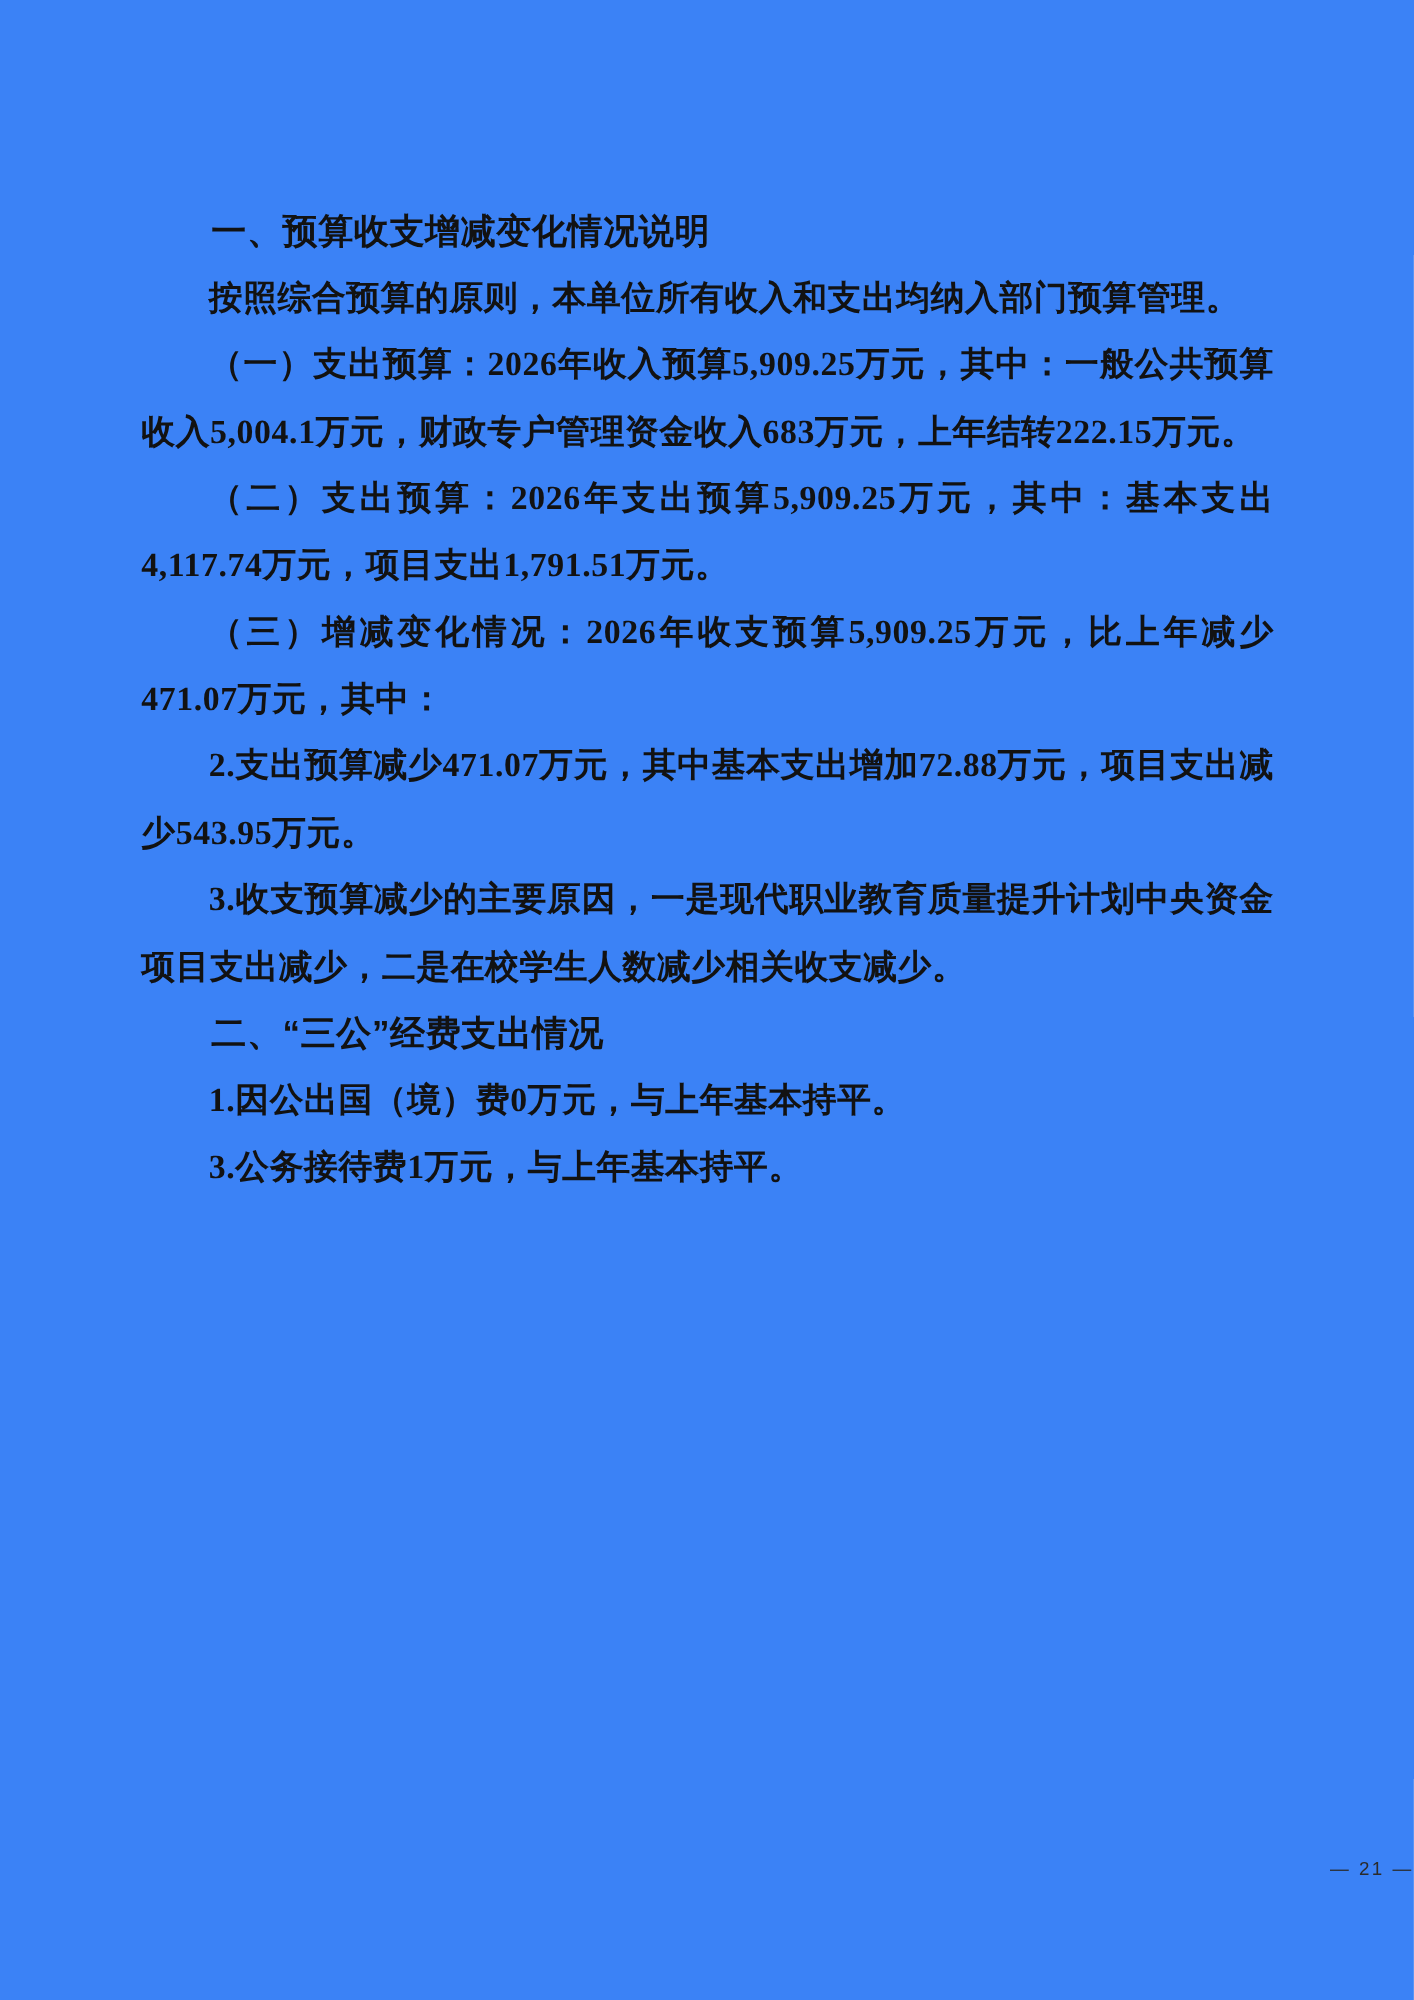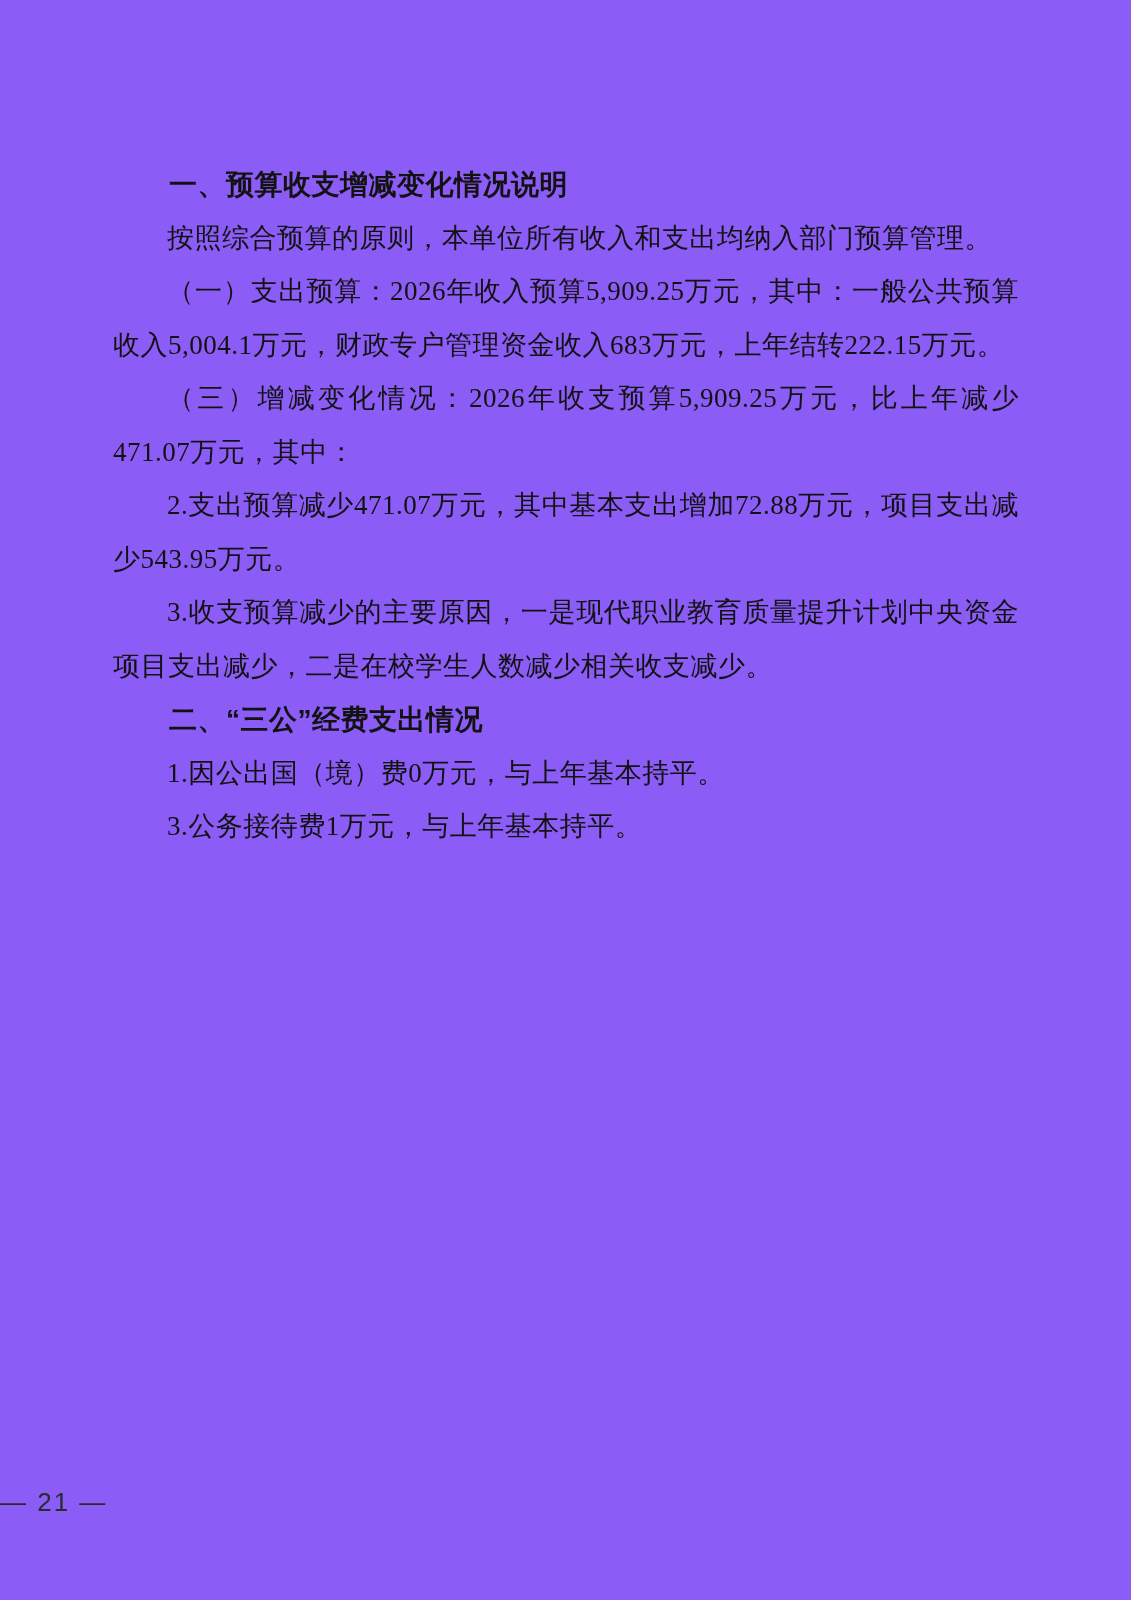--- a/index.html
+++ b/index.html
@@ -6,68 +6,70 @@
   body {
     width: 1131px;
     height: 1600px;
     background: #e9e9e9;
     font-family: "Liberation Serif", serif;
   }
   .page {
     position: relative;
     width: 1131px;
     height: 1600px;
-    background: #8b5cf6;
+    background: #3b82f6;
     color: #121212;
     overflow: hidden;
   }
   .content {
     position: absolute;
     left: 113px;
     top: 158px;
     width: 906px;
   }
   .para {
     font-size: 27px;
     line-height: 53.5px;
     margin: 0;
     text-indent: 2em;
     text-align: justify;
     letter-spacing: 0.5px;
     font-family: "Liberation Serif", serif;
+    font-weight: bold;
   }
   .heading {
     font-size: 28px;
     line-height: 53.5px;
     margin: 0;
     text-indent: 2em;
     font-weight: bold;
     letter-spacing: 0.5px;
     font-family: "Liberation Sans", sans-serif;
   }
   .footer {
     position: absolute;
     left: 0;
     width: 100%;
     top: 1487px;
-    text-align: left;
-    font-size: 26px;
+    text-align: right;
+    font-size: 15px;
     letter-spacing: 2px;
     color: #2b2b2b;
     font-family: "Liberation Sans", sans-serif;
   }
 </style>
 </head>
 <body>
 
 <div class="page">
   <div class="content">
     <h2 class="heading">一、预算收支增减变化情况说明</h2>
     <p class="para">按照综合预算的原则，本单位所有收入和支出均纳入部门预算管理。</p>
     <p class="para">（一）支出预算：2026年收入预算5,909.25万元，其中：一般公共预算收入5,004.1万元，财政专户管理资金收入683万元，上年结转222.15万元。</p>
+    <p class="para">（二）支出预算：2026年支出预算5,909.25万元，其中：基本支出4,117.74万元，项目支出1,791.51万元。</p>
     <p class="para">（三）增减变化情况：2026年收支预算5,909.25万元，比上年减少471.07万元，其中：</p>
     <p class="para">2.支出预算减少471.07万元，其中基本支出增加72.88万元，项目支出减少543.95万元。</p>
     <p class="para">3.收支预算减少的主要原因，一是现代职业教育质量提升计划中央资金项目支出减少，二是在校学生人数减少相关收支减少。</p>
     <h2 class="heading">二、“三公”经费支出情况</h2>
     <p class="para">1.因公出国（境）费0万元，与上年基本持平。</p>
     <p class="para">3.公务接待费1万元，与上年基本持平。</p>
   </div>
   <div class="footer">— 21 —</div>
 </div>
 

